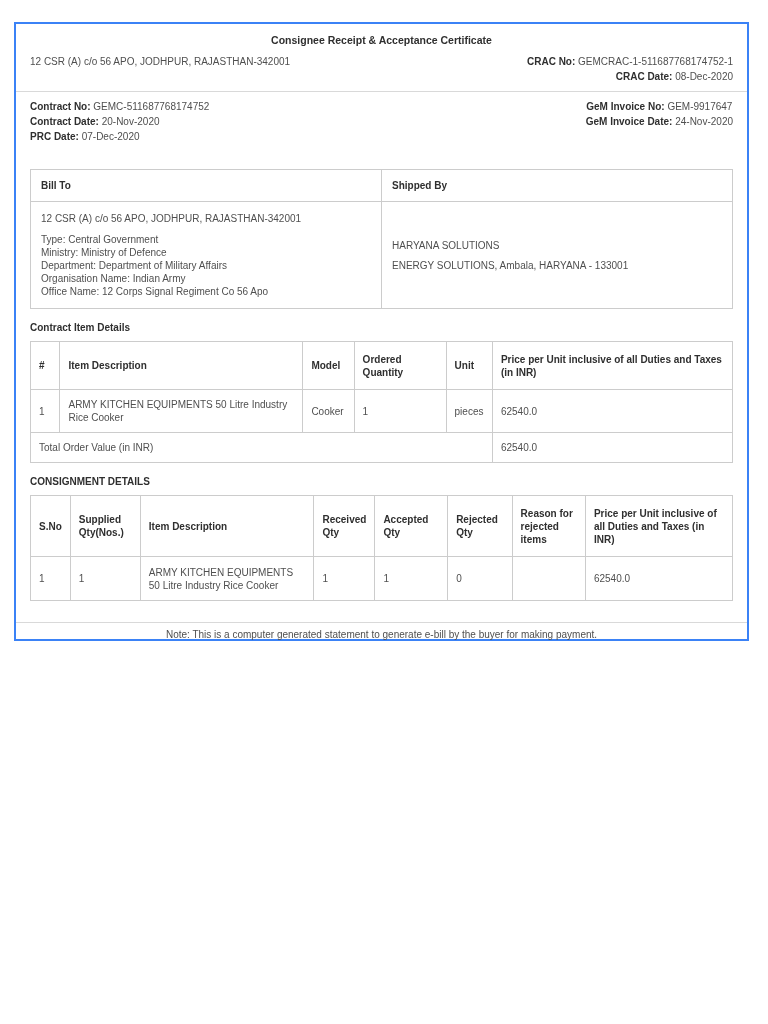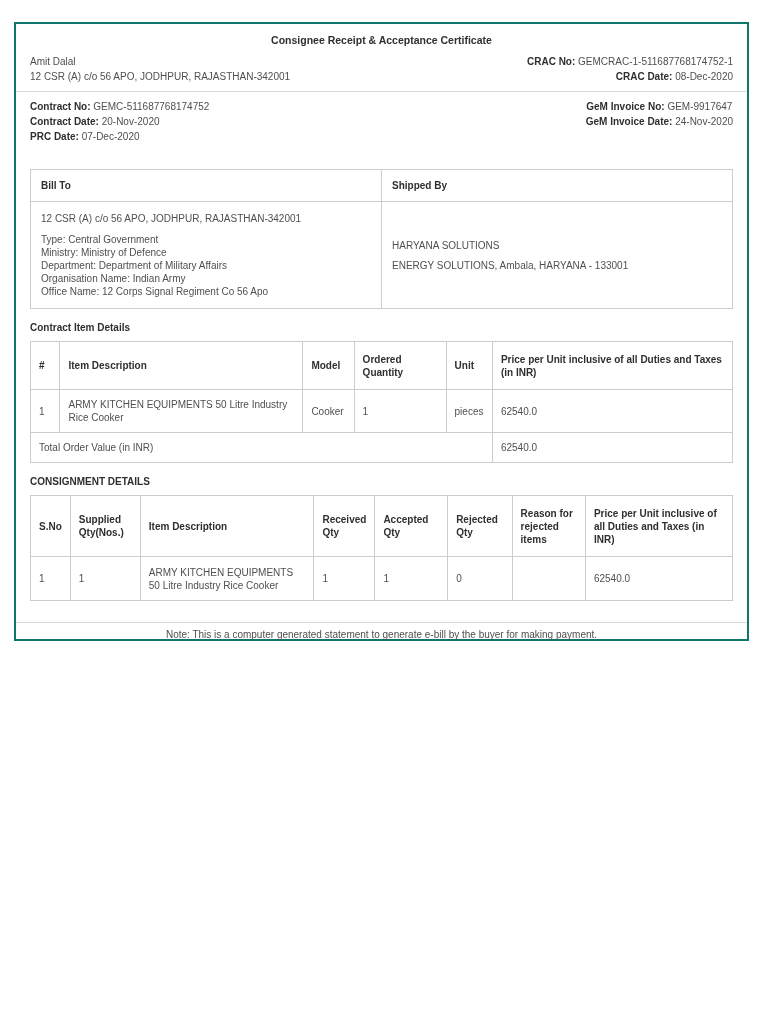--- a/index.html
+++ b/index.html
@@ -7,21 +7,21 @@
     margin: 0; padding: 0;
     width: 768px; height: 1024px;
     background: #ffffff;
     font-family: "Liberation Sans", sans-serif;
     -webkit-font-smoothing: antialiased;
   }
   .page { position: relative; width: 768px; height: 1024px; background: #fff; }
   .certificate {
     position: absolute; left: 14px; top: 22px;
     width: 735px; height: 619px;
-    border: 2px solid #0f766e;
+    border: 2px solid #3b82f6;
     background: #fff;
     padding: 8px 14px 14px 14px;
     color: #4f4f4f;
     font-size: 10px;
   }
   .doc-title {
     text-align: center;
     font-weight: bold;
     font-size: 10.5px;
     color: #2f2f2f;
@@ -98,21 +98,20 @@
 </head>
 <body>
 
 <div class="page">
   <div class="certificate">
 
     <div class="doc-title">Consignee Receipt &amp; Acceptance Certificate</div>
 
     <div class="hdr-row">
       <div class="hdr-left">
-        <div>Amit Dalal</div>
         <div>12 CSR (A) c/o 56 APO, JODHPUR, RAJASTHAN-342001</div>
       </div>
       <div class="hdr-right">
         <div><span class="lbl">CRAC No:</span> <span>GEMCRAC-1-511687768174752-1</span></div>
         <div><span class="lbl">CRAC Date:</span> <span>08-Dec-2020</span></div>
       </div>
     </div>
 
     <hr class="sep">
 

